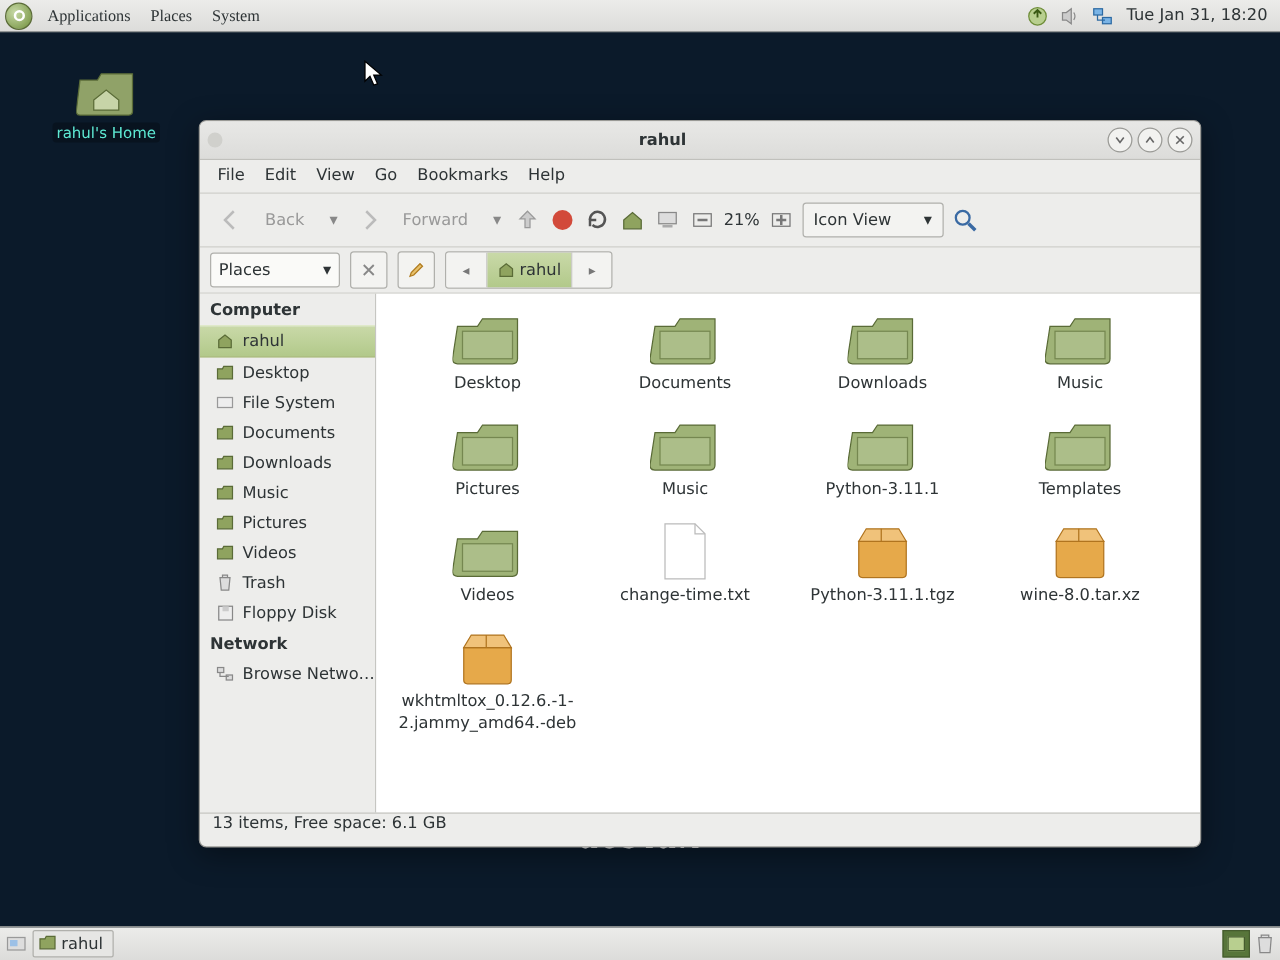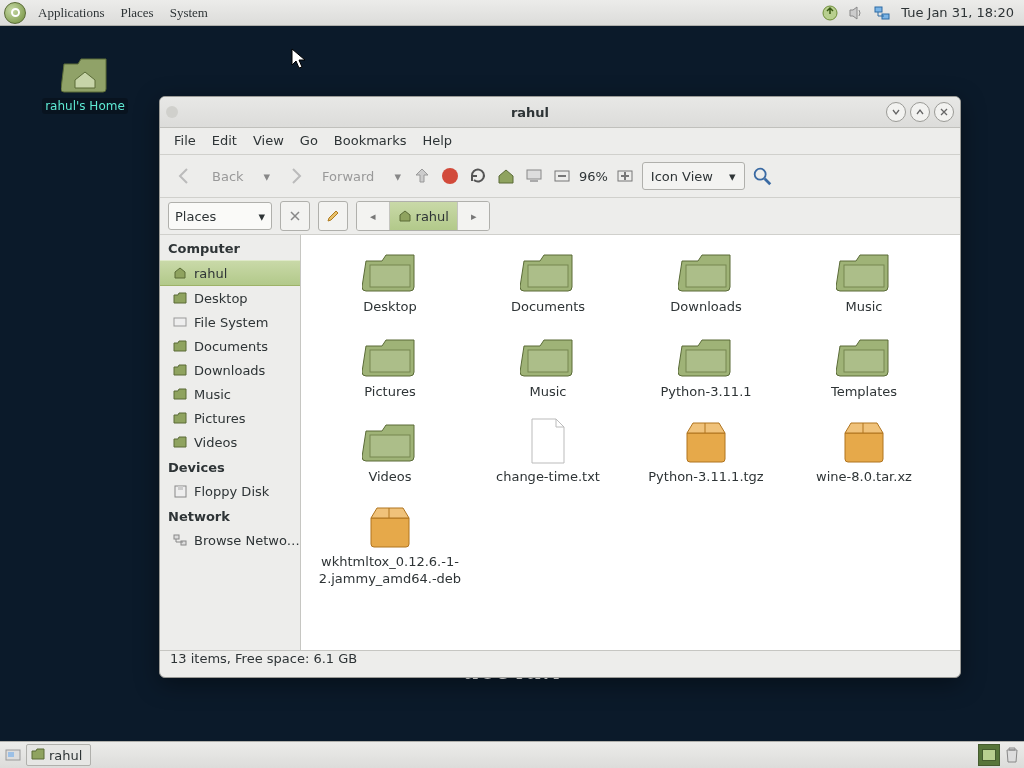--- a/index.html
+++ b/index.html
@@ -203,21 +203,21 @@
     font-size:18px;
   }
   .dropdown-caret { margin-left:4px; color:#888;}
   .view-select {
     height: 26px;
     border: 1px solid #b0b0ac;
     border-radius: 3px;
     background: #f3f3f1;
     display:flex;align-items:center;
     padding: 0 8px;
-    gap: 16px;
+    gap: 26px;
   }
   .search-btn svg{ width:22px;height:22px;}
 
   .location-row {
     height: 36px;
     display:flex;
     align-items:center;
     padding: 0 8px;
     gap: 8px;
     border-bottom: 1px solid #d0d0cc;
@@ -453,21 +453,21 @@
             <rect x="4" y="5" width="14" height="9" fill="#ddd" stroke="#888"></rect>
             <rect x="7" y="15" width="8" height="2" fill="#aaa"></rect>
           </svg>
       </span>
       <span class="tb-ico" style="font-size:14px;color:#555;">
         <svg width="18" height="18" viewBox="0 0 18 18">
             <rect x="2" y="4" width="14" height="10" fill="none" stroke="#777"></rect>
             <line x1="5" y1="9" x2="13" y2="9" stroke="#777" stroke-width="2"></line>
           </svg>
       </span>
-      <span>96%</span>
+      <span>21%</span>
       <span class="tb-ico" style="font-size:14px;color:#555;">
         <svg width="18" height="18" viewBox="0 0 18 18">
             <rect x="2" y="4" width="14" height="10" fill="none" stroke="#777"></rect>
             <line x1="5" y1="9" x2="13" y2="9" stroke="#777" stroke-width="2"></line>
             <line x1="9" y1="5" x2="9" y2="13" stroke="#777" stroke-width="2"></line>
           </svg>
       </span>
       <div class="view-select">
         <span>Icon View</span>
         <span>▾</span>
@@ -575,22 +575,29 @@
           <span>Pictures</span>
         </div>
         <div class="row">
           <span class="ic">
               <svg width="14" height="12" viewBox="0 0 14 12">
                 <path d="M1 3 h4 l1 -2 h7 v10 h-12 z" fill="#8fa35f" stroke="#5a6b37"></path>
               </svg>
             </span>
           <span>Videos</span>
         </div>
-
-        <div class="heading">Devices</div>
+        <div class="row">
+          <span class="ic">
+              <svg width="12" height="14" viewBox="0 0 12 14">
+                <path d="M2 3 h8 l-1 10 h-6 z M4 1 h4 v2 h-4 z" fill="#ddd" stroke="#888"></path>
+              </svg>
+            </span>
+          <span>Trash</span>
+        </div>
+
         <div class="row">
           <span class="ic">
               <svg width="13" height="13" viewBox="0 0 13 13">
                 <rect x="1" y="1" width="11" height="11" fill="#eee" stroke="#888"></rect>
                 <rect x="4" y="1" width="5" height="4" fill="#ccc"></rect>
               </svg>
             </span>
           <span>Floppy Disk</span>
         </div>
 

